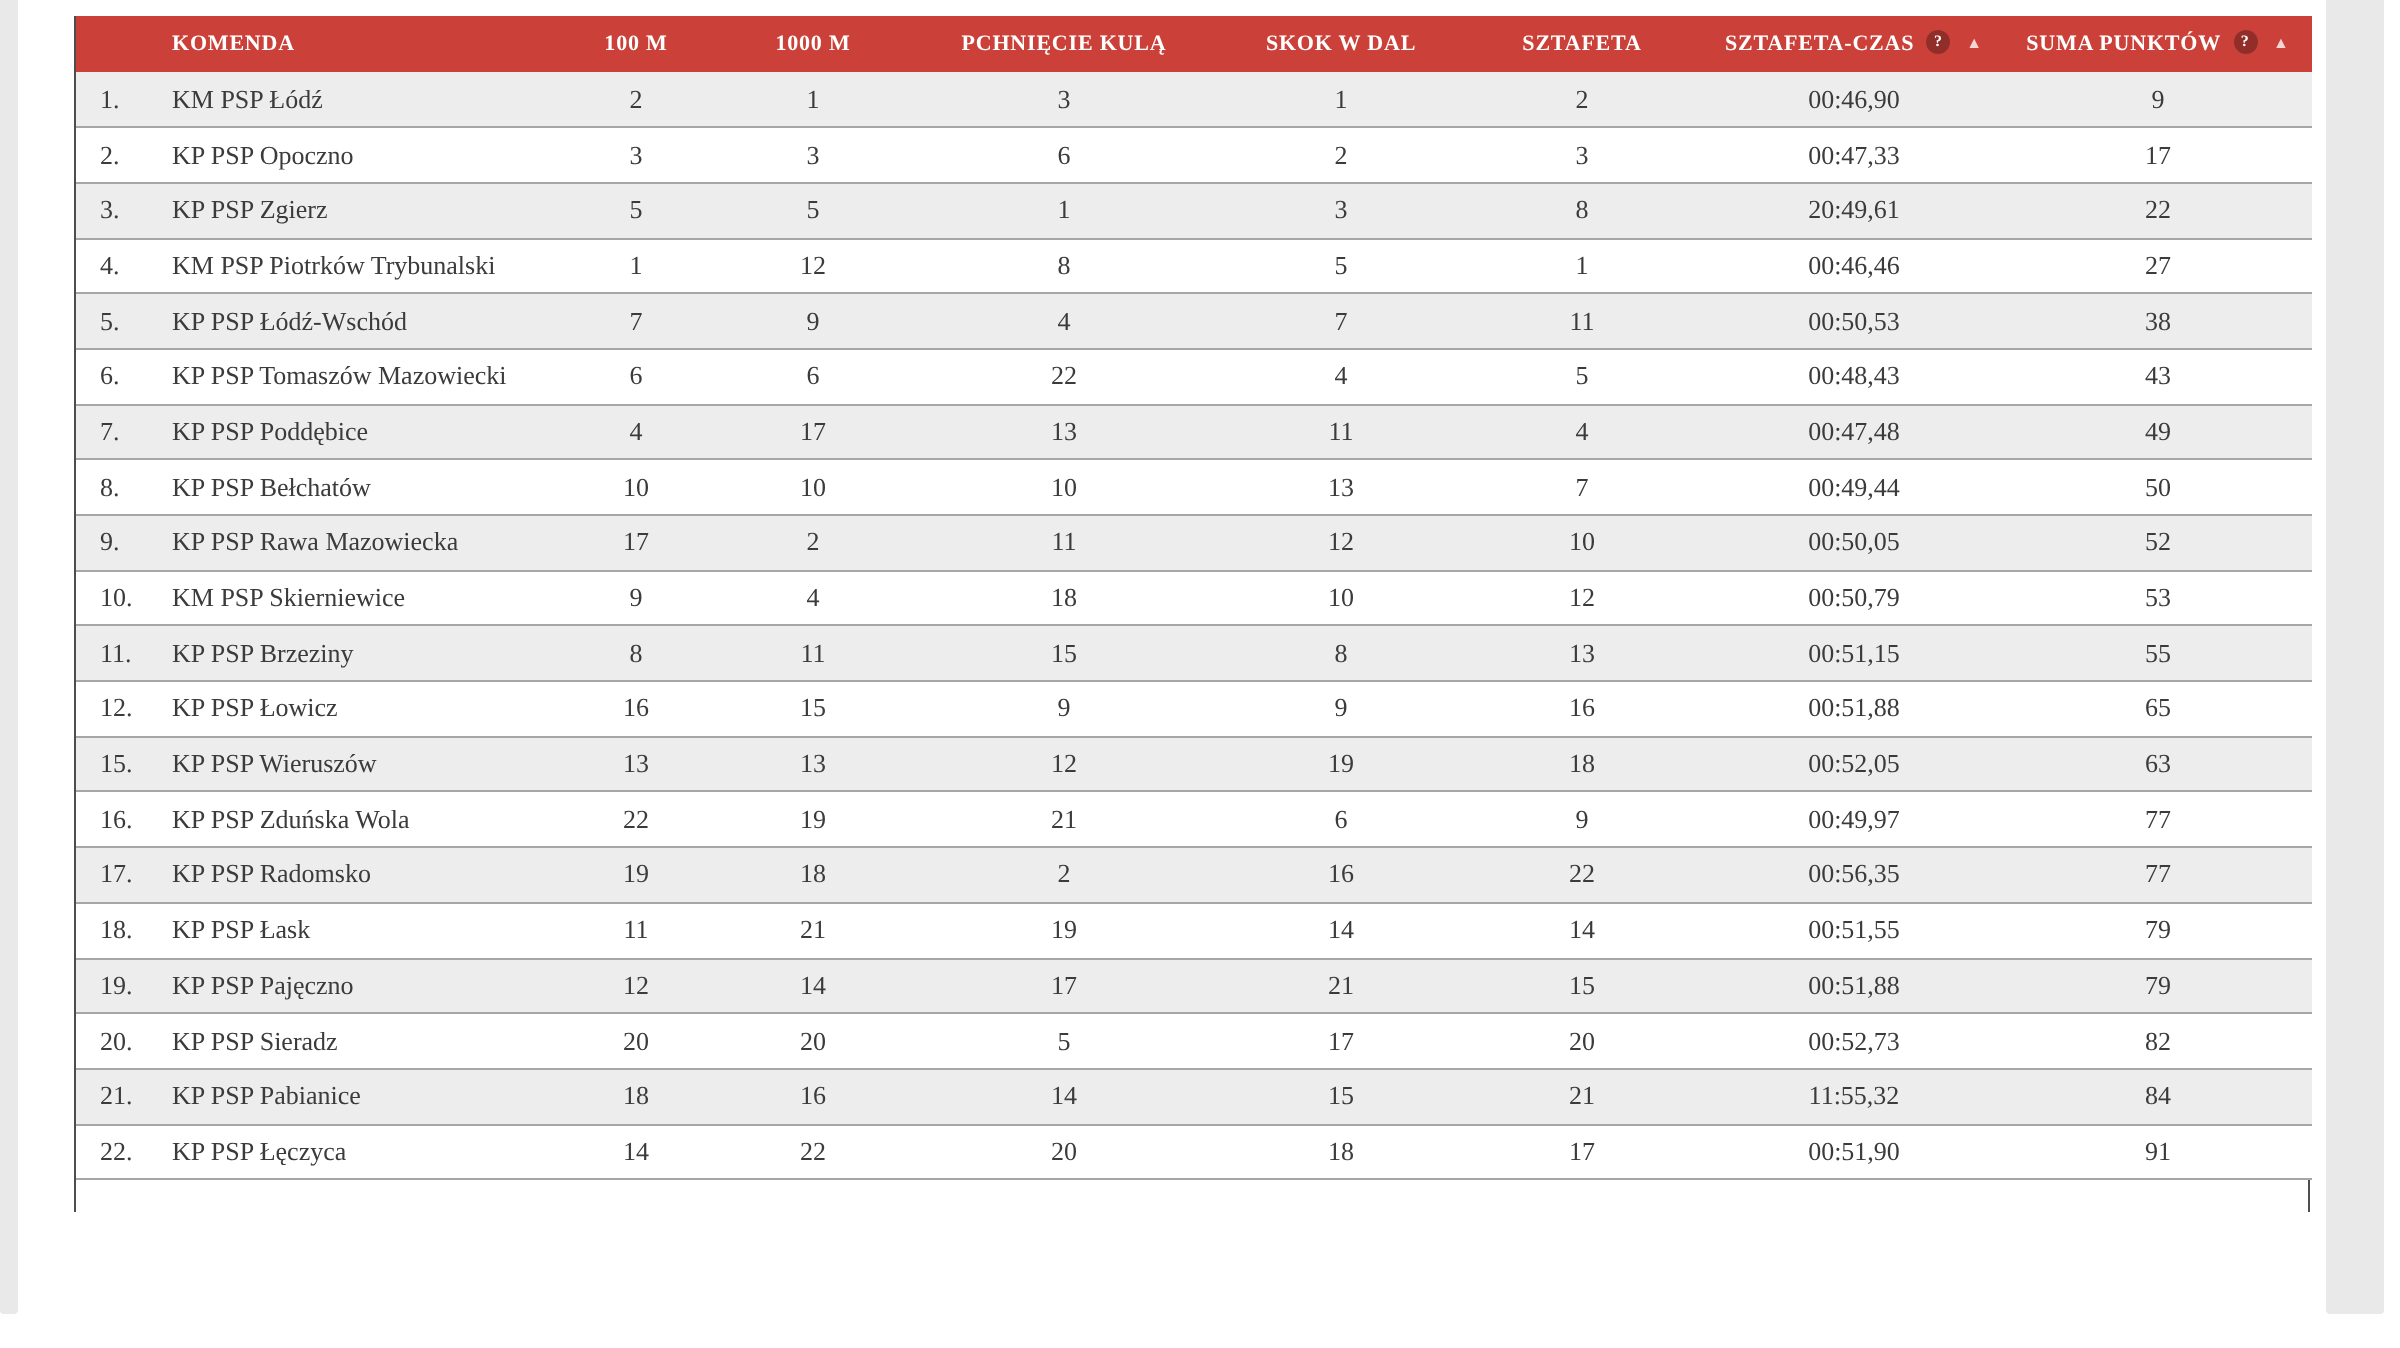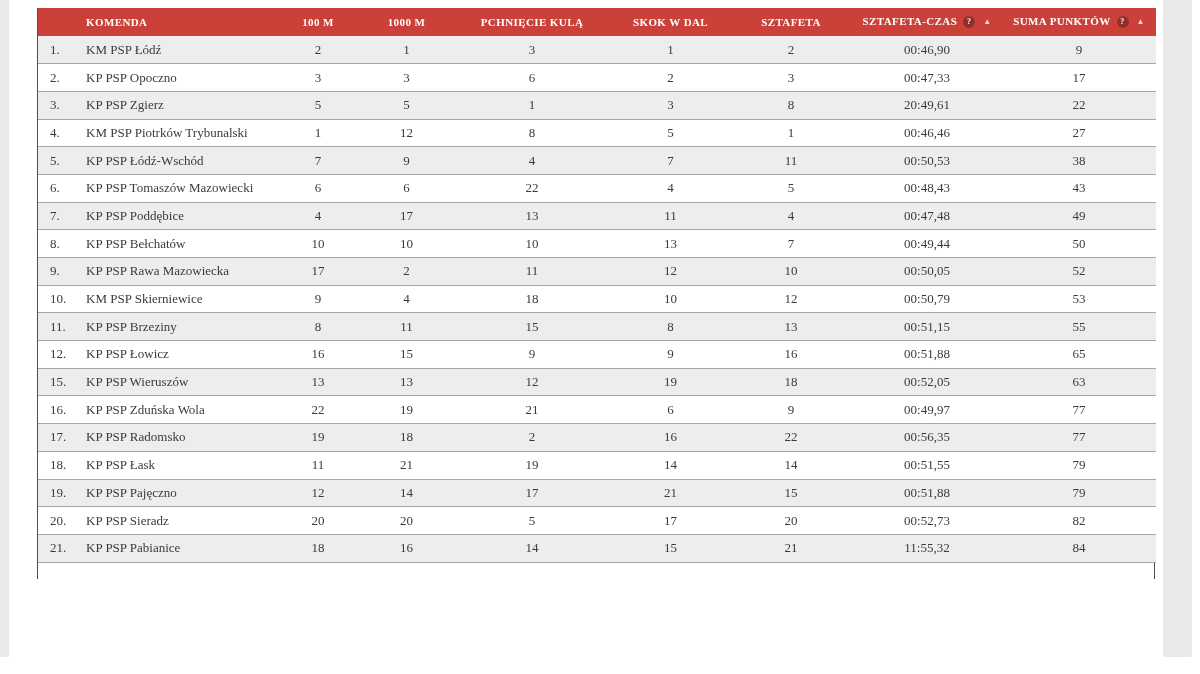--- a/index.html
+++ b/index.html
@@ -300,17 +300,28 @@
             <td class="al-left cell-rank">21.</td>
             <td class="al-left cell-komenda">KP PSP Pabianice</td>
             <td class="cell-m100">18</td>
             <td class="cell-m1000">16</td>
             <td class="cell-kula">14</td>
             <td class="cell-skok">15</td>
             <td class="cell-sztafeta">21</td>
             <td class="cell-czas">11:55,32</td>
             <td class="cell-suma">84</td>
           </tr>
+          <tr>
+            <td class="al-left cell-rank">22.</td>
+            <td class="al-left cell-komenda">KP PSP Łęczyca</td>
+            <td class="cell-m100">14</td>
+            <td class="cell-m1000">22</td>
+            <td class="cell-kula">20</td>
+            <td class="cell-skok">18</td>
+            <td class="cell-sztafeta">17</td>
+            <td class="cell-czas">00:51,90</td>
+            <td class="cell-suma">91</td>
+          </tr>
         </tbody>
     </table>
     <div class="footer-space"></div>
   </div>
 </div>
 
 </body></html>

